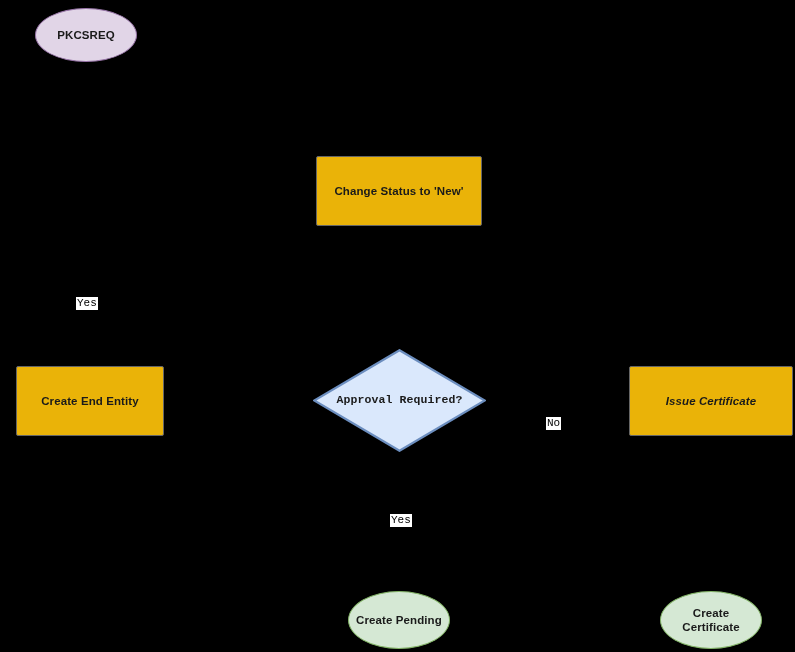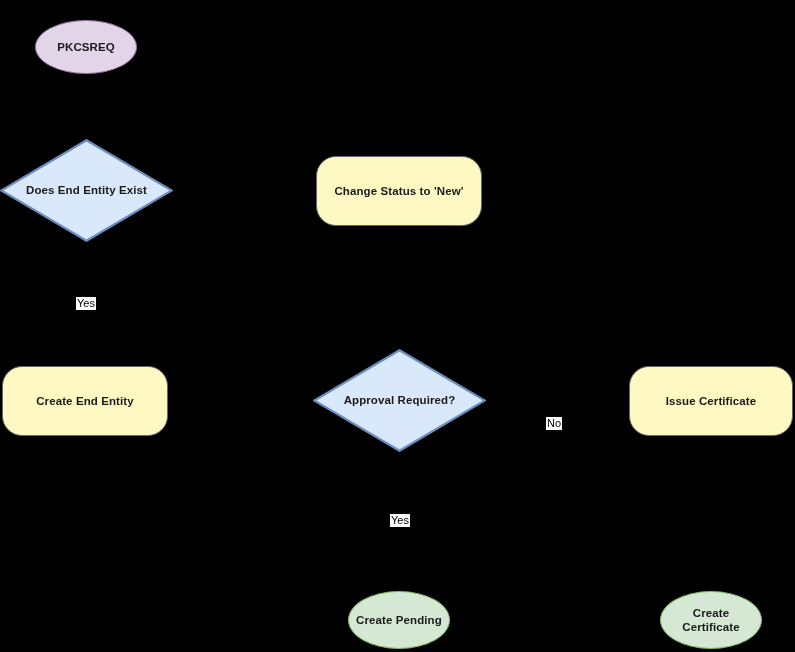--- a/index.html
+++ b/index.html
@@ -43,23 +43,23 @@
 
   
   .ellipse-end {
     border-radius: 50%;
     background: #d5e8d4;
     border: 1.4px solid #82b366;
   }
 
   
   .process {
-    background: #fef9c3;
+    background: #eab308;
     border: 1.4px solid #666666;
-    border-radius: 20px;
+    border-radius: 2px;
   }
 
   
   .decision {
     background: transparent;
     border: none;
   }
   .decision .diamond-svg {
     position: absolute;
     left: 0;
@@ -75,62 +75,56 @@
     white-space: nowrap;
   }
 
   
   .edge-label {
     position: absolute;
     background: #ffffff;
     color: #000000;
     font-size: 11px;
     font-weight: normal;
-    font-family: Liberation Sans, sans-serif;
+    font-family: Liberation Mono, monospace;
     line-height: 13px;
     padding: 0 1px;
     white-space: nowrap;
   }
 </style>
 </head>
 <body>
 
 <div id="canvas">
 
-  <div class="node ellipse-start" style="left:35px; top:20px; width:102px; height:54px;">
+  <div class="node ellipse-start" style="left:35px; top:8px; width:102px; height:54px;">
     <span>PKCSREQ</span>
   </div>
 
-  <div class="node decision" style="left:0px; top:139px; width:173px; height:103px;">
-    <svg class="diamond-svg" viewBox="0 0 173 103" preserveAspectRatio="none">
-      <polygon points="86.5,1.2 171.8,51.5 86.5,101.8 1.2,51.5" fill="#dae8fc" stroke="#6c8ebf" stroke-width="2.2" stroke-linejoin="miter"></polygon>
-    </svg>
-    <span class="diamond-label">Does End Entity Exist</span>
-  </div>
 
   <div class="node process" style="left:316px; top:156px; width:166px; height:70px;">
     <span>Change Status to 'New'</span>
   </div>
 
   <div class="edge-label" style="left:76px; top:297px;">Yes</div>
 
-  <div class="node process" style="left:2px; top:366px; width:166px; height:70px;">
+  <div class="node process" style="left:16px; top:366px; width:148px; height:70px;">
     <span>Create End Entity</span>
   </div>
 
-  <div class="node decision" style="left:313px; top:349px; width:173px; height:103px;">
+  <div class="node decision" style="left:313px; top:349px; width:173px; height:103px;font-family:Liberation Mono, monospace;">
     <svg class="diamond-svg" viewBox="0 0 173 103" preserveAspectRatio="none">
       <polygon points="86.5,1.2 171.8,51.5 86.5,101.8 1.2,51.5" fill="#dae8fc" stroke="#6c8ebf" stroke-width="2.2" stroke-linejoin="miter"></polygon>
     </svg>
     <span class="diamond-label">Approval Required?</span>
   </div>
 
   <div class="edge-label" style="left:546px; top:417px;">No</div>
 
-  <div class="node process" style="left:629px; top:366px; width:164px; height:70px;">
+  <div class="node process" style="left:629px; top:366px; width:164px; height:70px;font-style:italic;">
     <span>Issue Certificate</span>
   </div>
 
   <div class="edge-label" style="left:390px; top:514px;">Yes</div>
 
   <div class="node ellipse-end" style="left:348px; top:591px; width:102px; height:58px;">
     <span>Create Pending</span>
   </div>
 
   <div class="node ellipse-end" style="left:660px; top:591px; width:102px; height:58px;">

